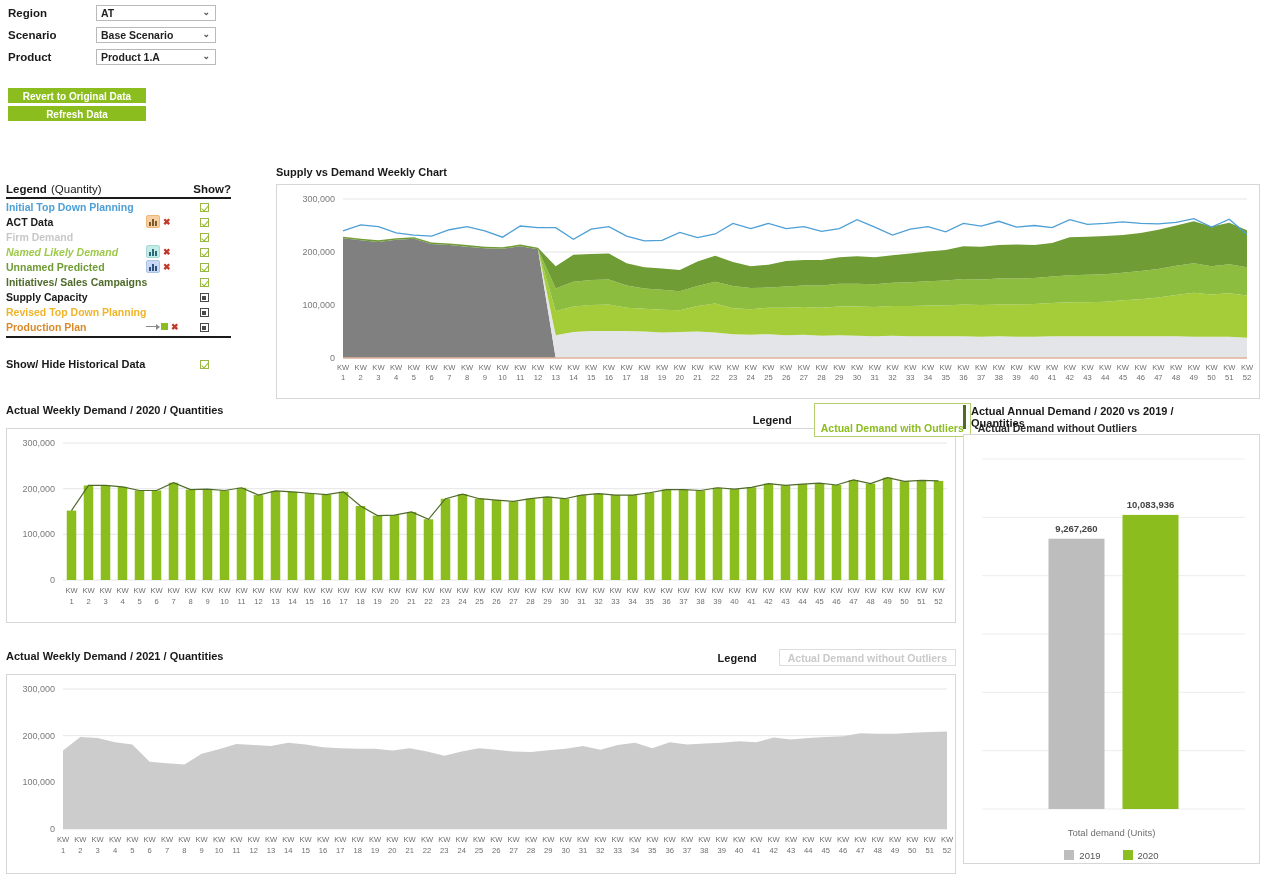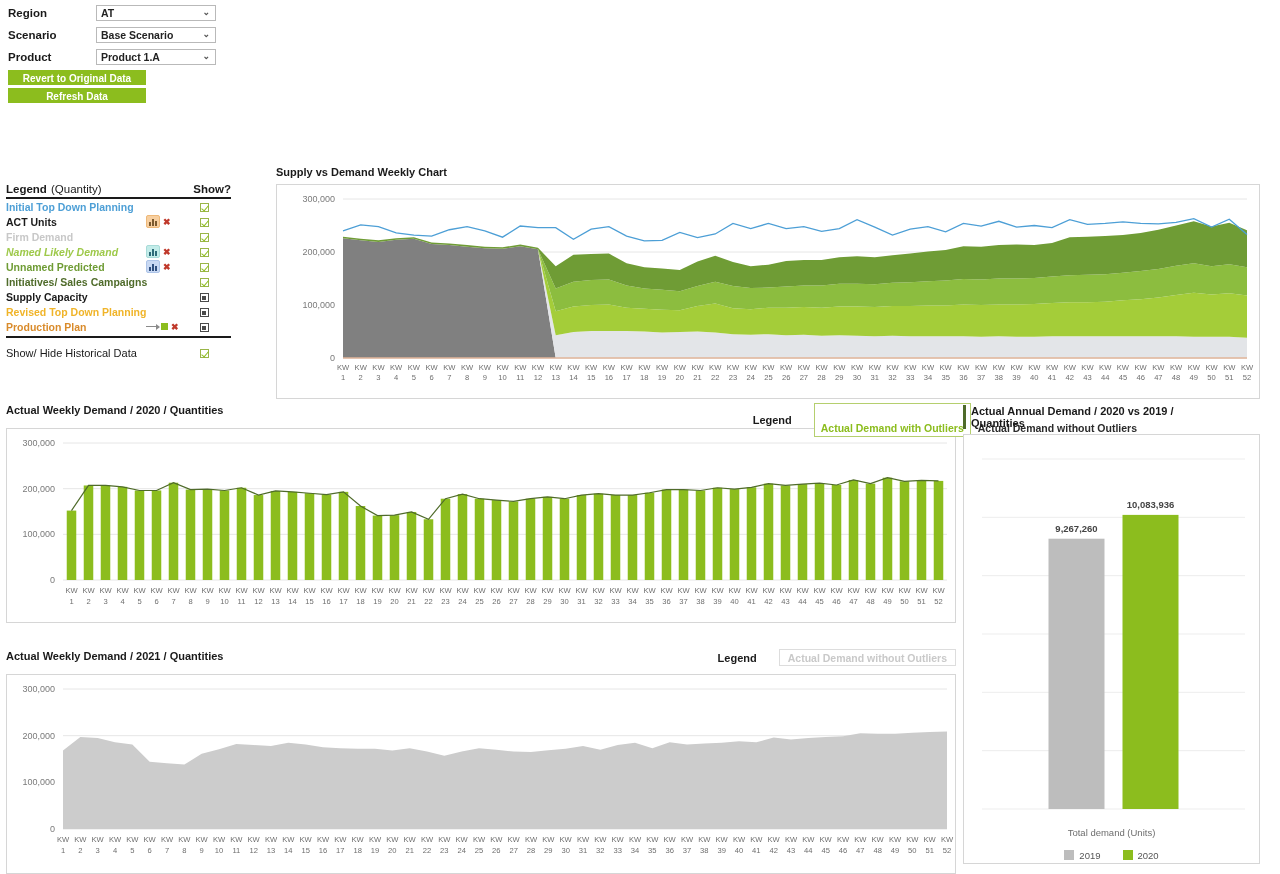--- a/index.html
+++ b/index.html
@@ -65,21 +65,21 @@
     line-height: 15px;
     background: #8cbd1e;
     color: #ffffff;
     font-size: 10px;
     font-weight: bold;
     text-align: center;
     border: 0;
     margin: 0 0 3px 8px;
     cursor: pointer;
   }
-  .btn-wrap { position: absolute; left: 0; top: 70px; }
+  .btn-wrap { position: absolute; left: 0; top: 88px; }
 
   
   .legend-panel {
     position: absolute;
     left: 6px;
     top: 180px;
     width: 225px;
   }
   .legend-head {
     display: flex;
@@ -153,21 +153,21 @@
     content: "";
     left: 1.5px; top: 1.5px;
     width: 4px; height: 4px;
     background: #4a4a4a;
     border: 0;
     transform: none;
   }
   .legend-foot-sep { border-top: 2px solid #1a1a1a; margin-top: 2px; }
   .legend-foot {
     display: flex; align-items: center; height: 15px;
-    font-size: 11px; font-weight: normal; margin-top: 7px;
+    font-size: 11px; font-weight: bold; margin-top: 18px;
   }
   .legend-foot .lf-label { width: 182px; }
 
   
   .panel-title {
     font-size: 11px;
     font-weight: bold;
     color: #1a1a1a;
   }
   .chart-box {
@@ -280,21 +280,21 @@
     <div class="lh-qty">(Quantity)</div>
     <div class="lh-show">Show?</div>
   </div>
   <div id="legend-rows">
       <div class="legend-row">
         <div class="lr-label" style="color: rgb(77, 159, 214);">Initial Top Down Planning</div>
         <div class="lr-icons"></div>
         <div class="lr-check"><span class="cb"></span></div>
       </div>
       <div class="legend-row">
-        <div class="lr-label" style="color: rgb(26, 26, 26);">ACT Units</div>
+        <div class="lr-label" style="color: rgb(26, 26, 26);">ACT Data</div>
         <div class="lr-icons">
           <span class="mini-icon orange">
             <i style="left:2px;height:4px"></i>
             <i style="left:5px;height:7px"></i>
             <i style="left:8px;height:5px"></i>
           </span>
           <span class="x-del">✖</span>
         </div>
         <div class="lr-check"><span class="cb"></span></div>
       </div>

